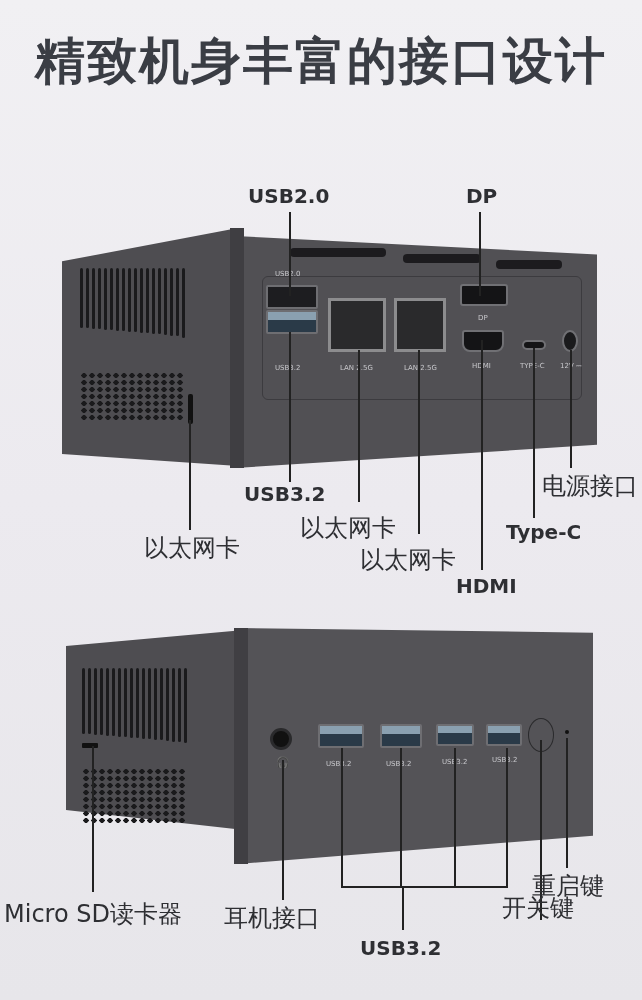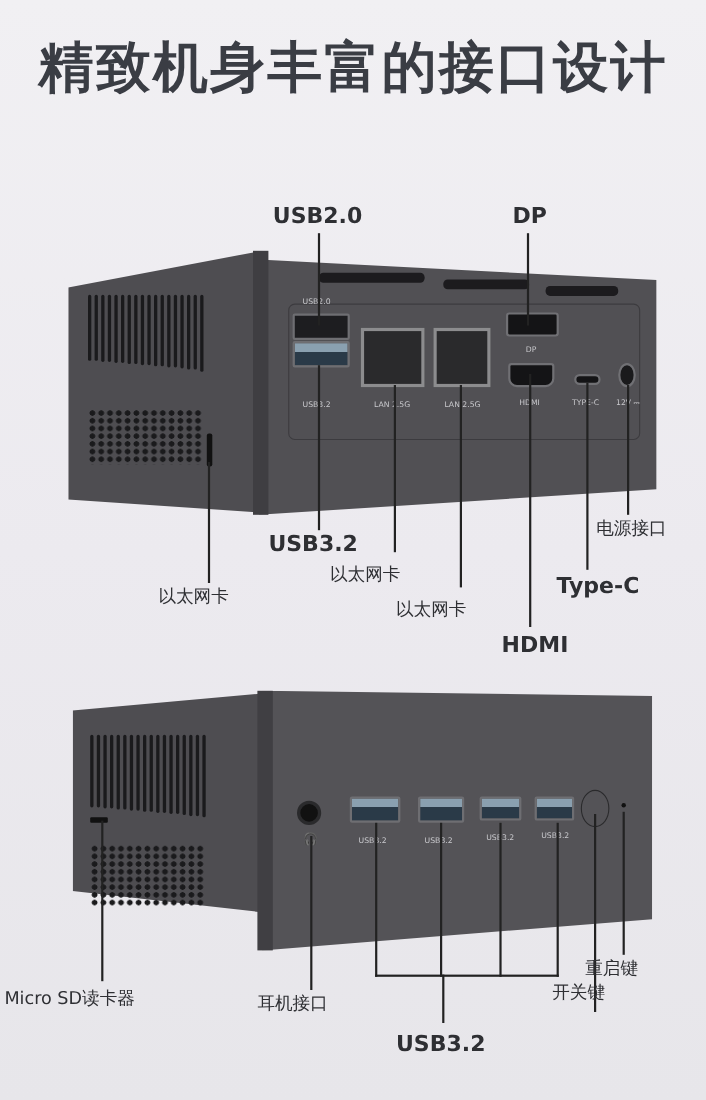--- a/index.html
+++ b/index.html
@@ -1,20 +1,20 @@
 <!DOCTYPE html>
 <html><head>
 <meta charset="utf-8">
 <style>
   * { margin:0; padding:0; box-sizing:border-box; }
   body { width:642px; height:1000px; overflow:hidden; background:linear-gradient(180deg,#f1f0f3 0%,#eceaef 50%,#e7e6ea 100%); font-family:"DejaVu Sans","Liberation Sans",sans-serif; position:relative; color:#2f3033; }
   .abs { position:absolute; }
   .title { left:0; top:28px; width:642px; text-align:center; font-size:50px; font-weight:bold; color:#3a3d44; letter-spacing:2px; }
   .lbl { position:absolute; font-size:20px; font-weight:bold; color:#2e2f33; white-space:nowrap; }
-  .lbl.cn { font-weight:normal; font-size:16px; }
+  .lbl.cn { font-weight:normal; font-size:24px; }
   .line { position:absolute; background:#222; width:2px; }
   .hline { position:absolute; background:#222; height:2px; }
   
   .dev { position:absolute; background:#4b4a4e; }
   .side1 { left:62px; top:228px; width:176px; height:238px; background:#4e4d51; clip-path:polygon(0 14%,100% 0,100% 100%,0 95%); }
   .front1 { left:235px; top:236px; width:362px; height:232px; background:#515054; clip-path:polygon(0 0,100% 8%,100% 90%,0 100%); }
   .edge1 { left:230px; top:228px; width:14px; height:240px; background:#3f3e42; }
   .panel1 { left:262px; top:276px; width:320px; height:124px; border:1px solid #3c3b3f; border-radius:6px; }
   .slot { position:absolute; background:#1c1b1e; height:9px; border-radius:4px; }
   .vents { position:absolute; display:flex; gap:3px; }
@@ -147,21 +147,21 @@
   <span class="small" style="left:442px;top:758px;">USB3.2</span>
   <div class="usb blue" style="left:486px;top:724px;width:36px;height:22px;"></div>
   <span class="small" style="left:492px;top:756px;">USB3.2</span>
 
   <div class="abs" style="left:528px;top:718px;width:26px;height:34px;border-radius:50%;border:1px solid #2a2a2c;"></div>
   <div class="abs" style="left:565px;top:730px;width:4px;height:4px;border-radius:50%;background:#111;"></div>
 
   <div class="line" style="left:92px;top:746px;height:146px;"></div>
   <span class="lbl cn" style="left:4px;top:898px;">Micro SD读卡器</span>
   <div class="line" style="left:282px;top:760px;height:140px;"></div>
-  <span class="lbl cn" style="left:234px;top:902px;text-align:center;">耳机接口</span>
+  <span class="lbl cn" style="left:224px;top:902px;text-align:center;">耳机接口</span>
 
   <div class="line" style="left:341px;top:748px;height:140px;"></div>
   <div class="line" style="left:400px;top:748px;height:140px;"></div>
   <div class="line" style="left:454px;top:748px;height:140px;"></div>
   <div class="line" style="left:506px;top:748px;height:140px;"></div>
   <div class="hline" style="left:341px;top:886px;width:167px;"></div>
   <div class="line" style="left:402px;top:886px;height:44px;"></div>
   <span class="lbl" style="left:360px;top:936px;">USB3.2</span>
 
   <div class="line" style="left:540px;top:740px;height:180px;"></div>

